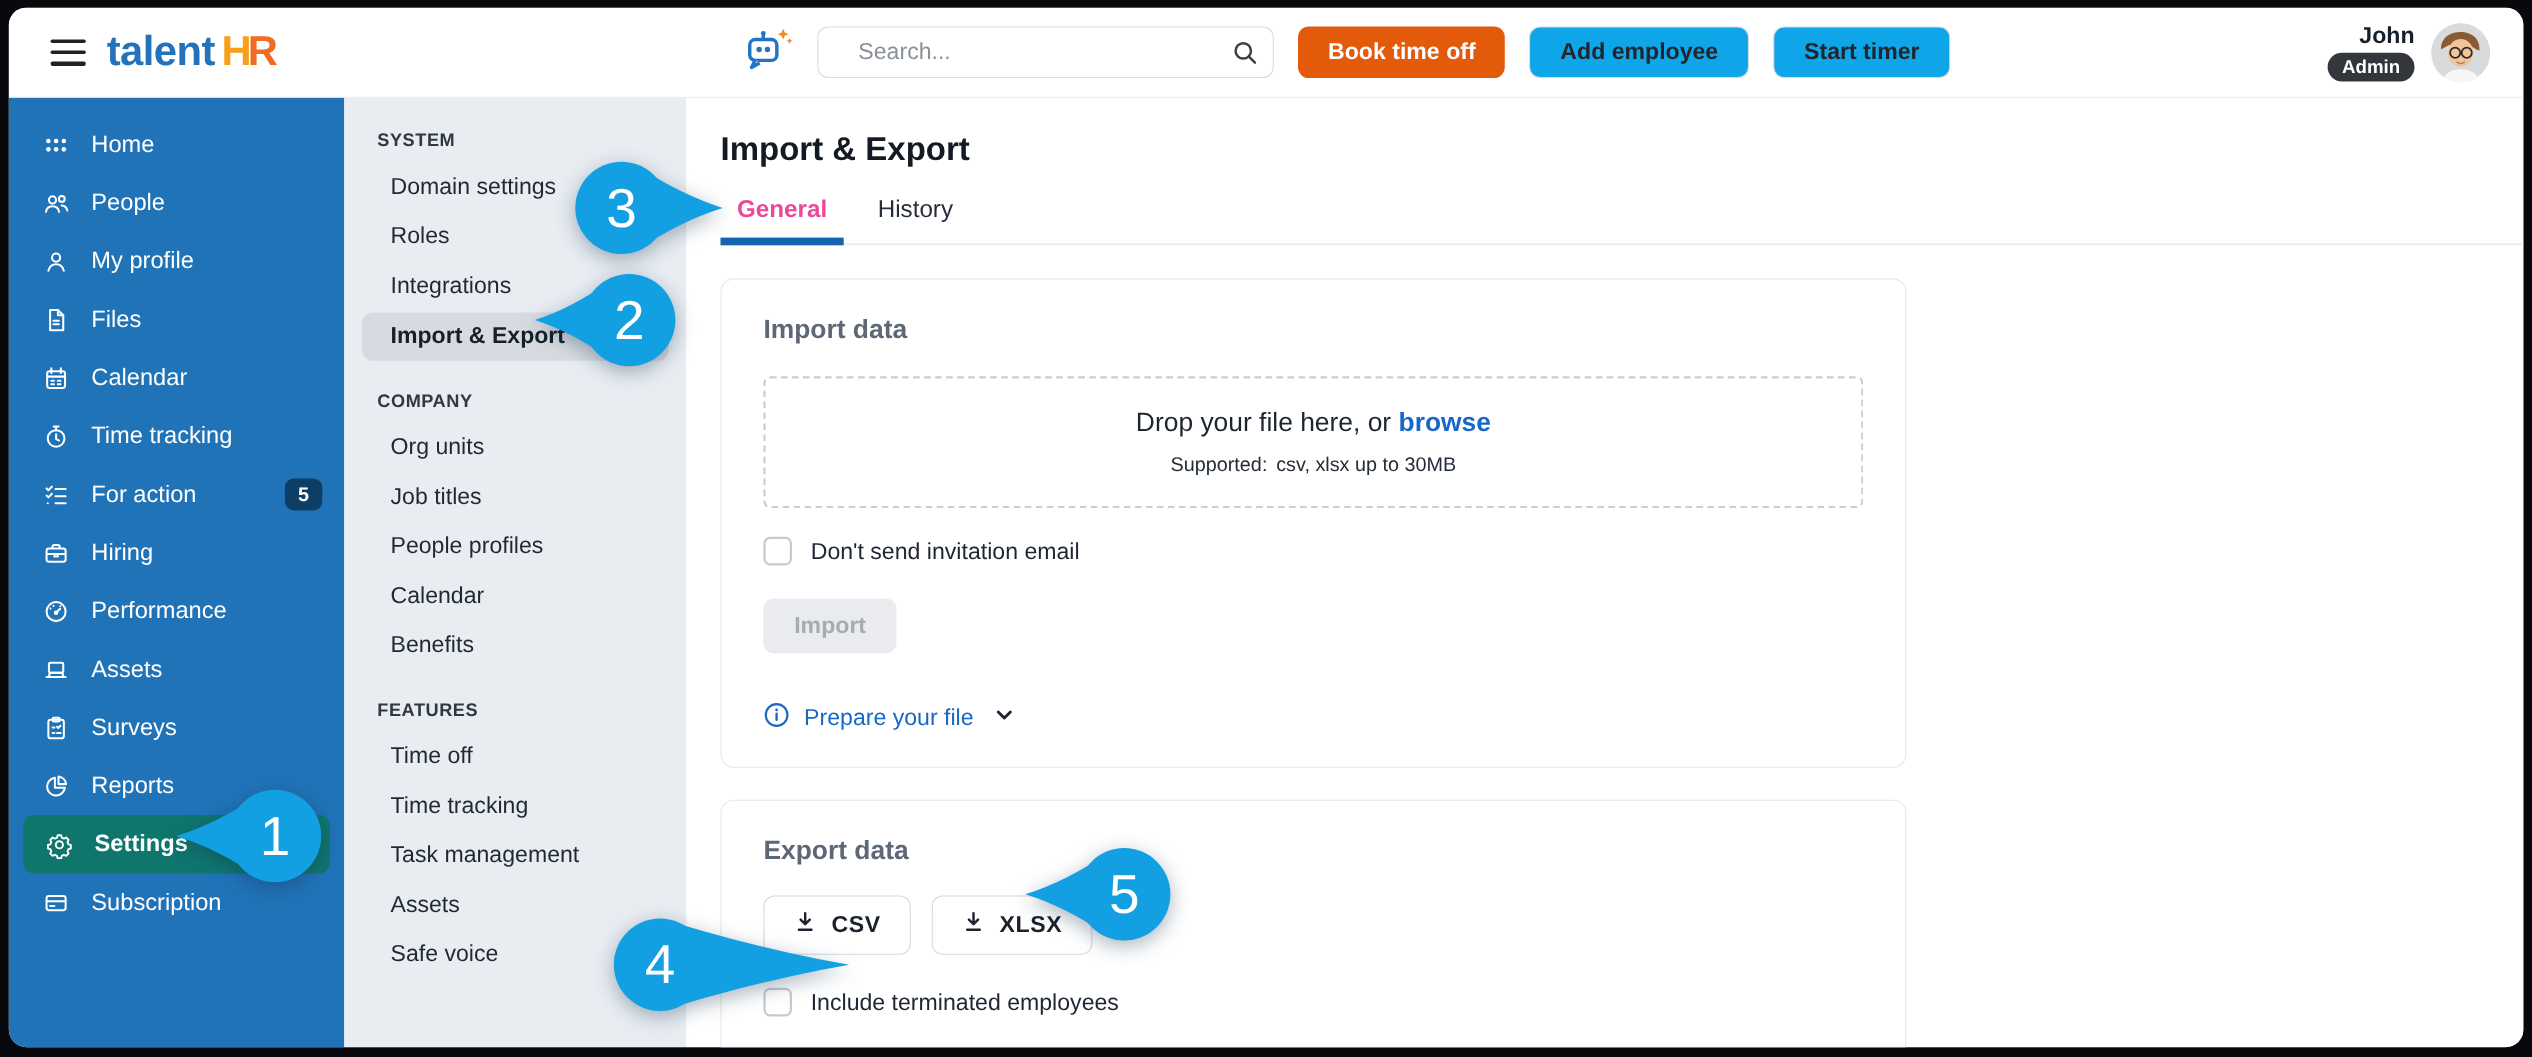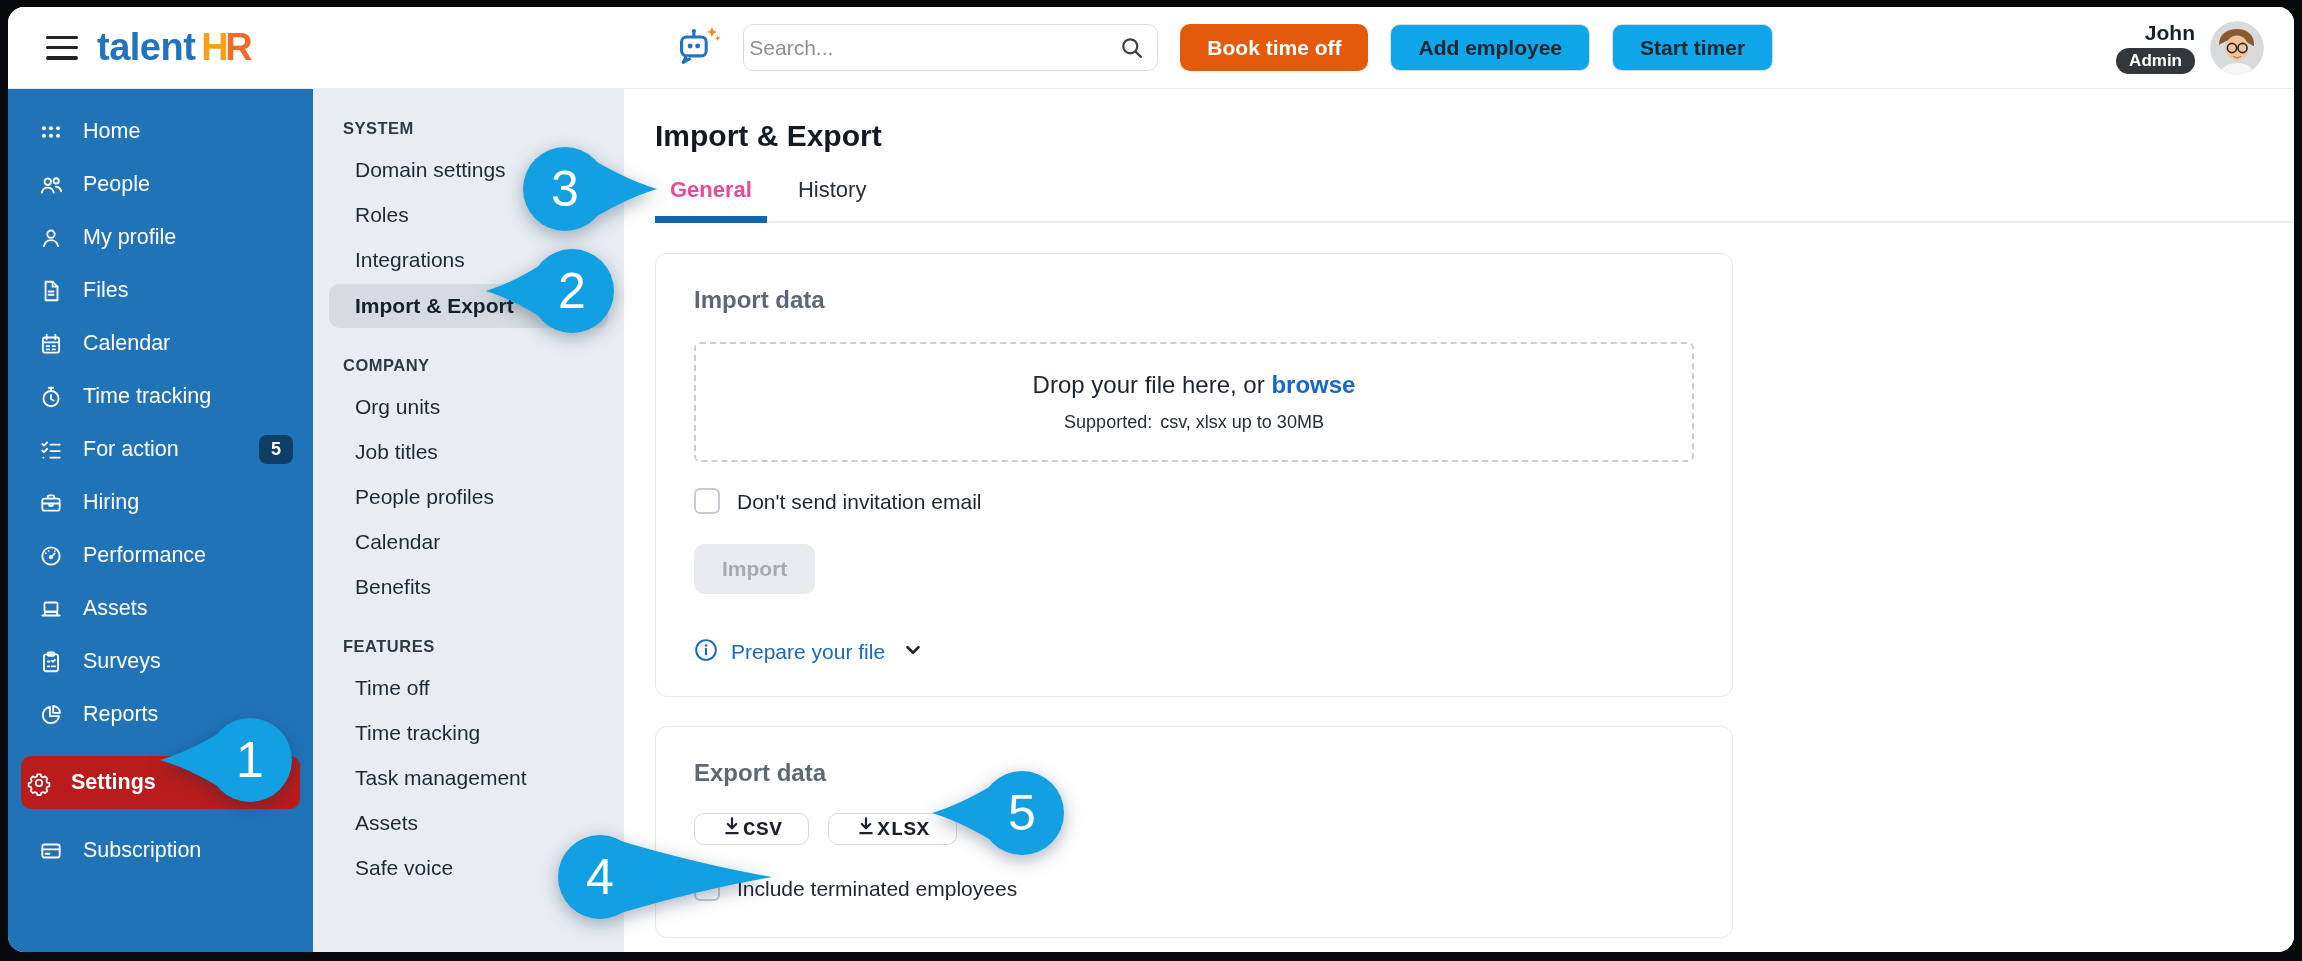--- a/index.html
+++ b/index.html
@@ -19,21 +19,21 @@
   .hamburger { width:32px; height:24px; display:flex; flex-direction:column; justify-content:space-between; cursor:pointer; margin-left:12px; }
   .hamburger span { display:block; height:3.5px; background:#1e2126; border-radius:2px; }
   .logo { margin-left:19px; font-size:38px; font-weight:700; letter-spacing:-0.5px; display:flex; align-items:baseline; }
   .logo .lt { color:#2273bb; }
   .logo .lh { color:#f9a01b; margin-left:6px; }
   .logo .lr { color:#f06c24; margin-left:-3px; }
 
   .topbar-center { display:flex; align-items:center; margin:0 auto; gap:22px; transform:translateX(40px); }
   .search-wrap { position:relative; }
   .search-input { width:415px; height:47px; border:1.5px solid #d9dde2; border-radius:10px;
-                  padding:0 52px 0 5px; font-size:21px; color:#30363d; font-family:"Liberation Sans",sans-serif; outline:none; }
+                  padding:0 52px 0 36px; font-size:21px; color:#30363d; font-family:"Liberation Sans",sans-serif; outline:none; }
   .search-input::placeholder { color:#8a9097; }
   .search-icon { position:absolute; right:14px; top:11px; }
   .btn { height:47px; border-radius:10px; font-size:21px; font-weight:700; padding:0 27px;
          display:flex; align-items:center; cursor:pointer; border:none; font-family:"Liberation Sans",sans-serif; }
   .btn-orange { background:#e45a0b; color:#fff; }
   .btn-white { background:#0ea5e9; color:#20262e; border:1.5px solid #d8dcdf; }
 
   .user-block { display:flex; align-items:center; gap:15px; margin-right:4px; }
   .user-meta { text-align:right; }
   .user-name { font-size:21px; font-weight:700; color:#16202c; }
@@ -41,21 +41,21 @@
                padding:3px 13px; border-radius:13px; margin-top:3px; }
   .avatar { width:54px; height:54px; border-radius:50%; overflow:hidden; flex:0 0 54px; }
 
   
   .content { flex:1; display:flex; min-height:0; }
 
   .sidebar { width:305px; flex:0 0 305px; background:#2173b8; padding-top:16px; }
   .side-item { display:flex; align-items:center; gap:19px; height:53px; padding:0 20px 0 30px;
                color:#fff; font-size:21.5px; font-weight:500; cursor:pointer; }
   .side-item .icon { width:26px; height:26px; flex:0 0 26px; }
-  .side-item.active { background:#b91c1c; border-radius:10px; margin:15px 13px; padding:0 7px 0 5px; font-weight:700; }
+  .side-item.active { background:#0f766e; border-radius:10px; margin:0 13px; padding:0 7px 0 20px; font-weight:700; }
   .side-badge { margin-left:auto; background:#0e3e66; color:#fff; font-size:18px; font-weight:700;
                 padding:4px 12px; border-radius:8px; }
 
   .subsidebar { width:311px; flex:0 0 311px; background:#e9edf2; padding-top:22px; }
   .sub-title { font-size:16.5px; font-weight:700; color:#2e3943; letter-spacing:0.5px; margin:28px 0 9px 30px; }
   .sub-title.first { margin-top:8px; }
   .sub-item { font-size:21px; color:#1f2933; padding:10.5px 0 10.5px 42px; cursor:pointer; }
   .sub-item.active { background:#d7dbe1; border-radius:10px; margin:2px 16px; padding:10px 0 10px 26px;
                      font-weight:700; color:#15202b; }
 
@@ -80,23 +80,23 @@
   .check-row { display:flex; align-items:flex-end; gap:17px; margin-top:26px; }
   .checkbox { width:26px; height:26px; border:2px solid #c5cad1; border-radius:6px; background:#fff; cursor:pointer; flex:0 0 26px; }
   .check-label { font-size:21px; color:#1d2631; }
 
   .import-btn { margin-top:30px; display:inline-block; background:#e9ebee; color:#a6abb2;
                 font-size:21px; font-weight:700; padding:13px 28px; border-radius:10px; border:none; font-family:"Liberation Sans",sans-serif; }
   .prepare-row { display:flex; align-items:center; gap:13px; margin-top:44px; cursor:pointer;text-align:right; }
   .prepare-link { font-size:21px; color:#1668c7; font-weight:500; }
 
   .export-btns { display:flex; gap:19px; margin-top:26px; }
-  .dl-btn { display:flex; align-items:center; border:1.5px solid #d6dade; border-radius:10px;
-            background:#fff; padding:0 26px; height:32px; font-size:21px; font-weight:700; color:#1b222c;
-            letter-spacing:0.5px; cursor:pointer; font-family:Liberation Mono, monospace; }
+  .dl-btn { display:flex; align-items:center; gap:13px; border:1.5px solid #d6dade; border-radius:10px;
+            background:#fff; padding:0 26px; height:54px; font-size:21px; font-weight:700; color:#1b222c;
+            letter-spacing:0.5px; cursor:pointer; font-family:Liberation Sans, sans-serif; }
 
   .annotations { position:absolute; left:0; top:0; pointer-events:none; z-index:50; }
   .annotations g { filter: drop-shadow(0 5px 9px rgba(10,40,70,0.35)); }
   .annotations text { font-family:"Liberation Sans",sans-serif; font-size:50px; fill:#fff; }
 </style>
 </head>
 <body>
 
 <div class="app">
 

